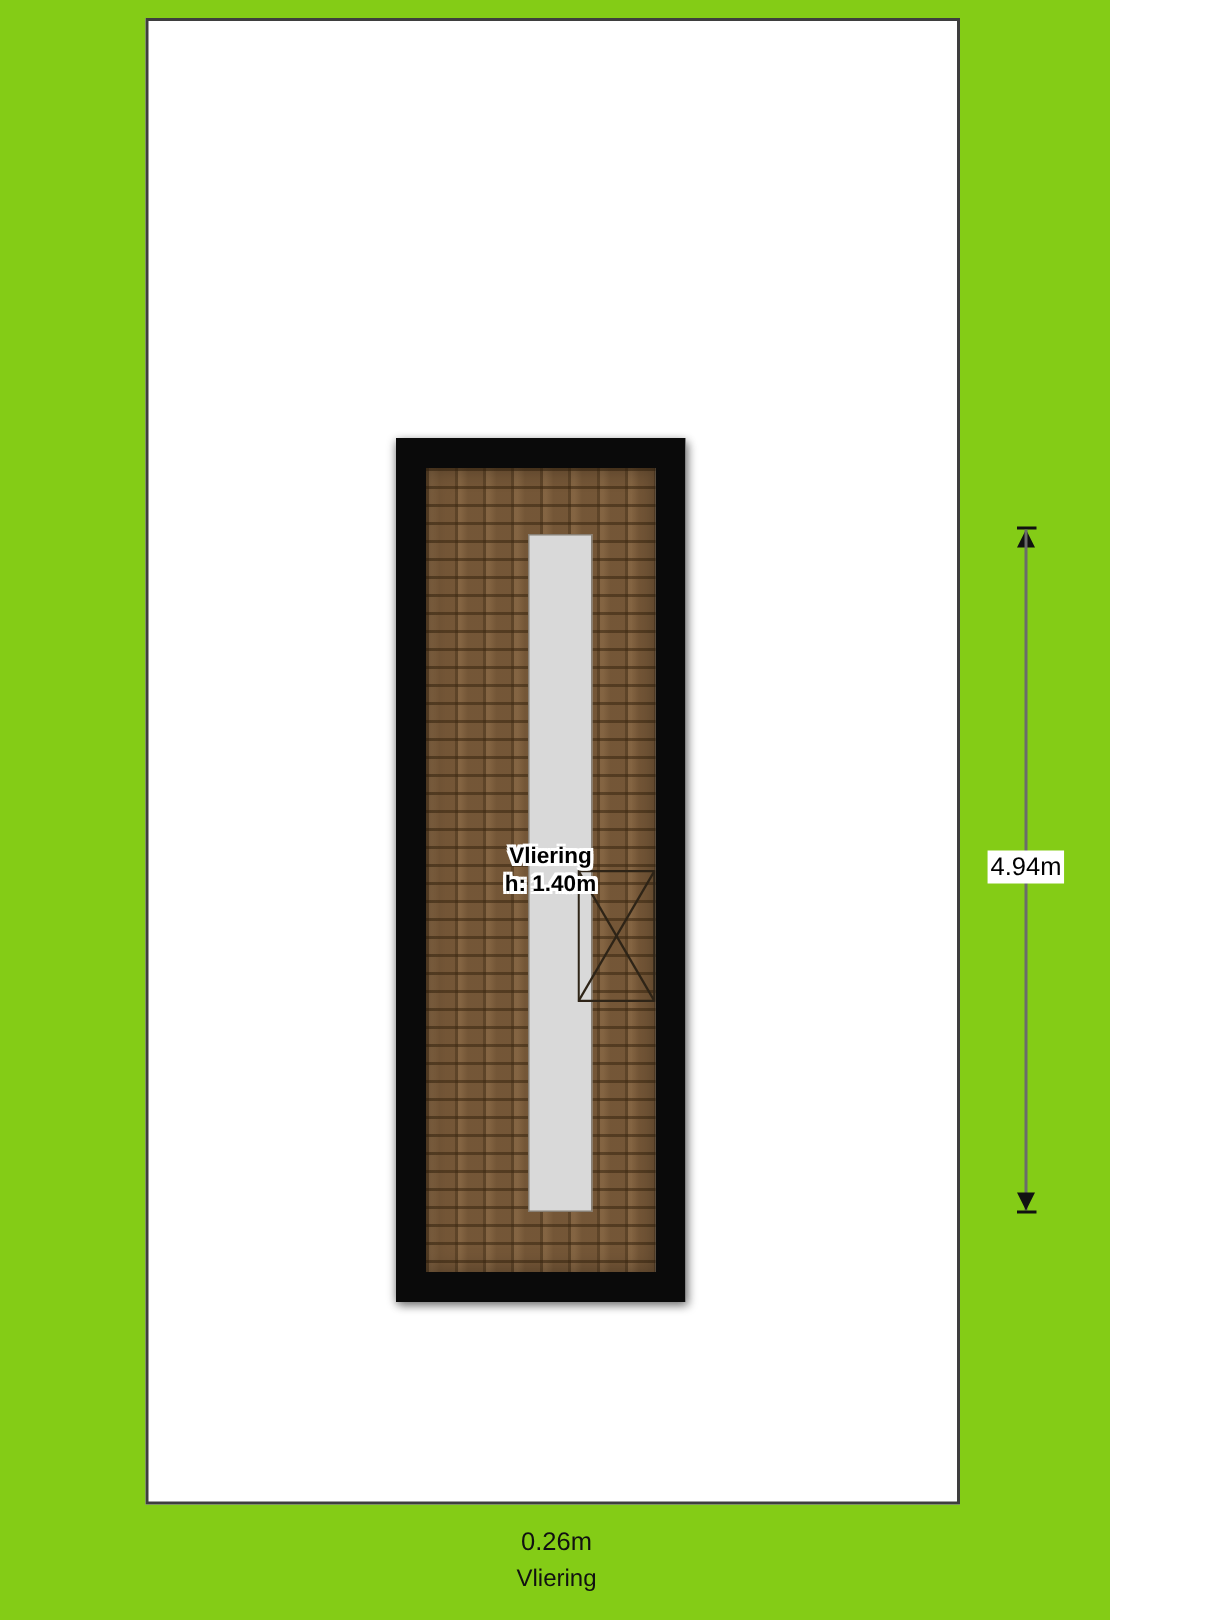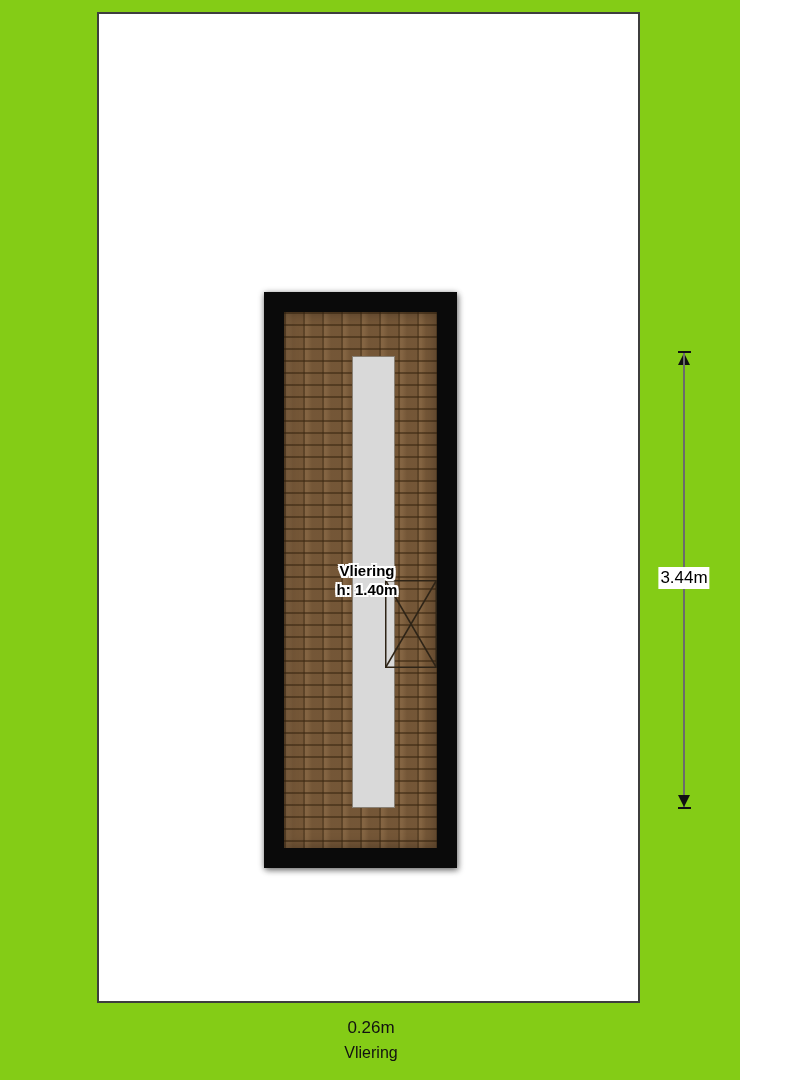--- a/index.html
+++ b/index.html
@@ -153,19 +153,19 @@
     <div>Vliering</div>
     <div>h: 1.40m</div>
   </div>
 
   <div class="dim-vertical">
     <div class="dim-bar top"></div>
     <div class="dim-arrow up"></div>
     <div class="dim-line"></div>
     <div class="dim-arrow down"></div>
     <div class="dim-bar bottom"></div>
-    <span class="dim-label">3.44m</span>
+    <span class="dim-label">4.94m</span>
   </div>
 
   <div class="footer-width">0.26m</div>
   <div class="footer-name">Vliering</div>
 
 </div>
 
 </body></html>

